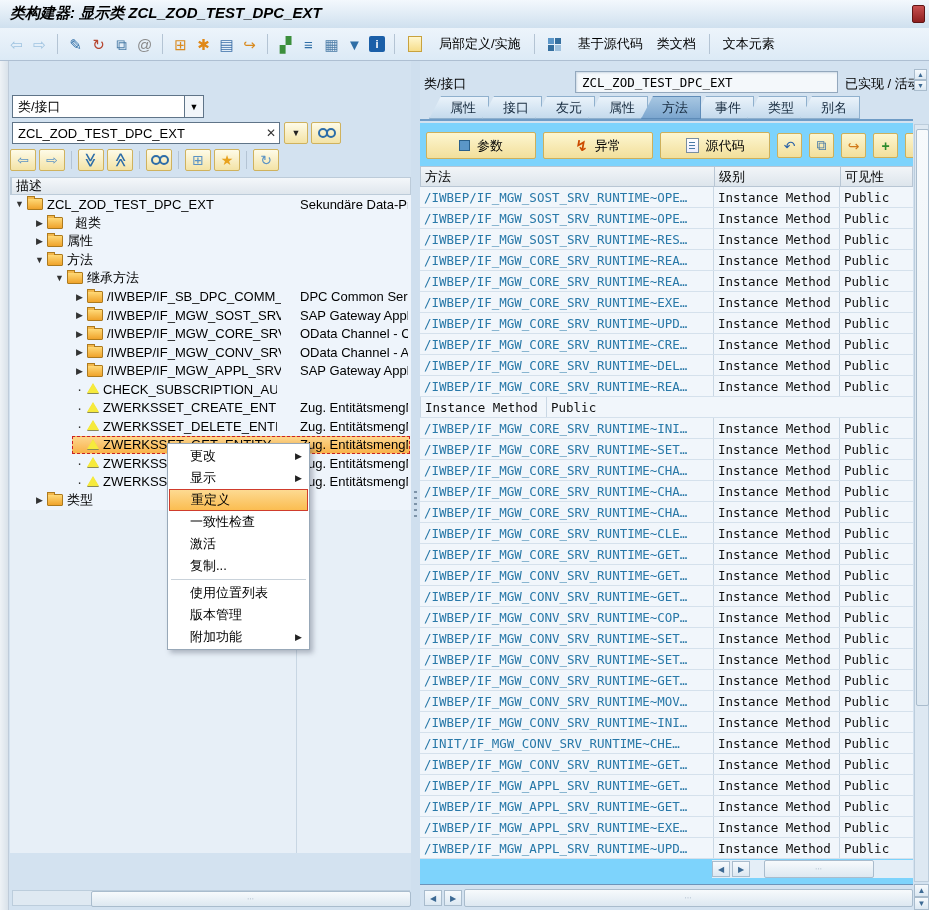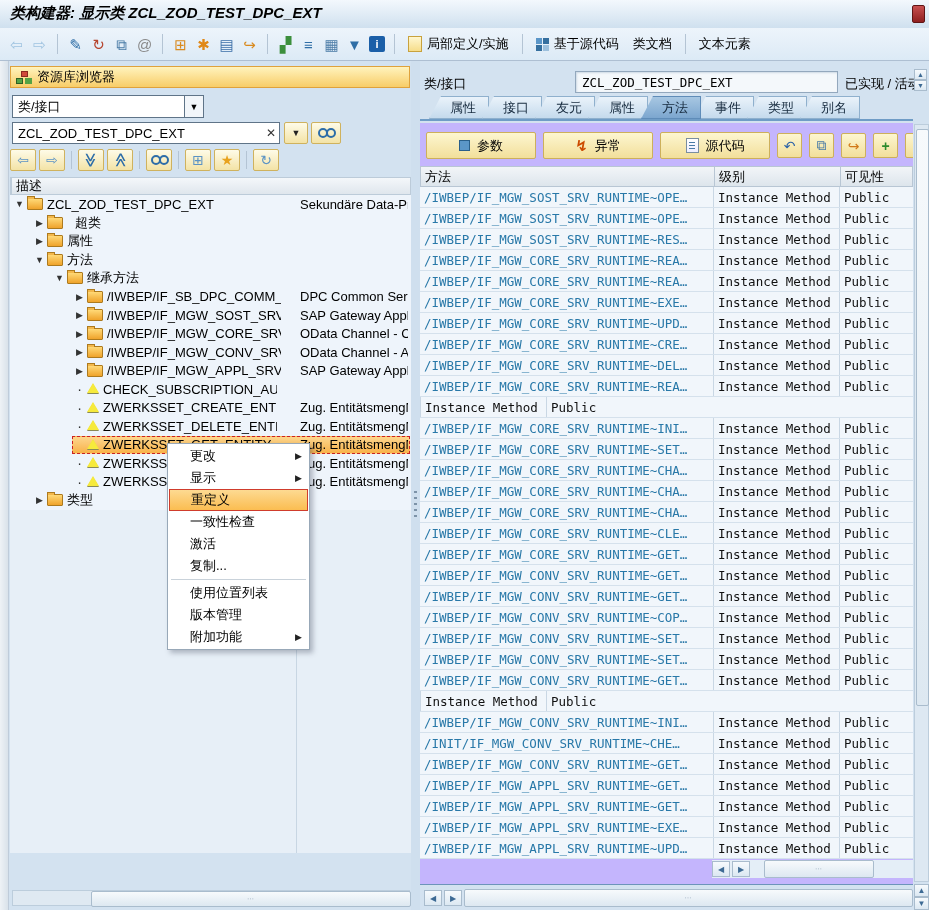--- a/index.html
+++ b/index.html
@@ -11,21 +11,21 @@
   .title{position:absolute;left:10px;top:4px;font-style:italic;font-weight:bold;font-size:15px;white-space:nowrap;}
   .sys-red{position:absolute;right:4px;top:5px;width:11px;height:16px;background:linear-gradient(#c85050,#8f1f1f);
            border:1px solid #5f1515;border-radius:2px;}
   
   .main-toolbar{position:absolute;left:0;top:28px;width:929px;height:33px;display:flex;align-items:center;
                 padding-left:6px;gap:2px;background:linear-gradient(#edf4fb,#dcEAf6);
                 border-bottom:1px solid #aebfd2;box-sizing:border-box;}
   .tb-ico{width:21px;height:21px;display:flex;align-items:center;justify-content:center;font-size:15px;line-height:1;}
   .tb-sq{font-size:11px;font-weight:bold;border-radius:2px;width:16px;height:16px;margin:0 2px;}
   .tb-sep{width:1px;height:20px;background:#b4c4d4;margin:0 5px;flex:none;}
-  .tb-label{display:flex;align-items:center;gap:5px;margin:0 6px;white-space:nowrap;cursor:default;}
+  .tb-label{display:flex;align-items:center;gap:17px;margin:0 6px;white-space:nowrap;cursor:default;}
   .doc-ico{width:12px;height:14px;background:linear-gradient(#fff7cf,#f6dd8a);border:1px solid #c8a23e;}
   .blk-ico{width:13px;height:13px;background:
            linear-gradient(#5b96c8,#5b96c8) 0 0/6px 6px no-repeat,
            linear-gradient(#9dc0dd,#9dc0dd) 7px 7px/6px 6px no-repeat,
            linear-gradient(#356f9f,#356f9f) 7px 0/6px 6px no-repeat,
            linear-gradient(#356f9f,#356f9f) 0 7px/6px 6px no-repeat;}
   
   .edge-strip{position:absolute;left:0;top:61px;width:8px;height:849px;background:linear-gradient(90deg,#eef2f6,#d9e2ea);border-right:1px solid #bfccda;}
   .repo-header{position:absolute;left:10px;top:66px;width:400px;height:22px;box-sizing:border-box;
                background:linear-gradient(#fff3bd,#f8cd68);border:1px solid #dfa23c;
@@ -91,21 +91,21 @@
   .class-status{position:absolute;left:845px;top:75px;white-space:nowrap;}
   .spinner{position:absolute;left:914px;top:69px;width:13px;}
   .spin-btn{width:13px;height:11px;font-size:7px;display:flex;align-items:center;justify-content:center;color:#3d6a94;
         background:linear-gradient(#f6fafd,#dce8f2);border:1px solid #a9bccd;box-sizing:border-box;}
   .tab-strip{position:absolute;left:420px;top:96px;width:493px;height:25px;display:flex;align-items:flex-end;
         padding-left:16px;box-sizing:border-box;border-bottom:2px solid #6f9cc6;}
   .tab{height:23px;padding:0 13px 0 21px;margin-left:-7px;display:flex;align-items:center;
        clip-path:polygon(12px 0,100% 0,100% 100%,0 100%);
        background:linear-gradient(#ecf4fb,#c3d9ec);box-shadow:inset 0 0 0 1px #8fb0cd;color:#15293d;white-space:nowrap;}
   .tab.active{background:linear-gradient(#a9c8e3,#7aa5ce);box-shadow:inset 0 0 0 1px #5f8cb8;z-index:2;}
-  .tab-panel{position:absolute;left:420px;top:123px;width:493px;height:761px;background:#c4b5fd;
+  .tab-panel{position:absolute;left:420px;top:123px;width:493px;height:761px;background:#7dd3fc;
         border-bottom:1px solid #6d94ba;overflow:hidden;}
   .method-toolbar{position:absolute;left:6px;top:9px;display:flex;align-items:center;gap:7px;width:560px;}
   .big-btn{height:27px;box-sizing:border-box;display:flex;align-items:center;justify-content:center;gap:7px;
         padding:0 14px;min-width:110px;background:linear-gradient(#fdf6d0,#f2df9b);border:1px solid #cdb05b;border-radius:2px;}
   .small-btn{width:25px;height:25px;box-sizing:border-box;display:flex;align-items:center;justify-content:center;
         background:linear-gradient(#fdf6d0,#f2df9b);border:1px solid #cdb05b;border-radius:2px;font-size:14px;flex:none;}
   .param-ico{width:9px;height:9px;background:#5b96c8;border:1px solid #2a5f8a;}
   .exc-ico{color:#cc4a00;font-size:15px;font-weight:bold;}
   .page-ico{width:11px;height:13px;background:linear-gradient(#fff,#eef);border:1px solid #7a8ea0;position:relative;}
   .page-ico::before{content:'';position:absolute;left:2px;top:3px;width:6px;height:7px;
@@ -179,24 +179,20 @@
         <span>类文档</span>
       </div>
       <div class="tb-sep"></div>
       <div class="tb-label">
         <span>文本元素</span>
       </div>
     </div>
 
   <div class="edge-strip"></div>
 
-  <div class="repo-header">
-    <span class="org-ico"></span>
-    <span>资源库浏览器</span>
-  </div>
 
   <div class="category-select">
     <span class="sel-text">类/接口</span>
     <span class="sel-arrow">▼</span>
   </div>
 
   <div class="object-input">
     <span class="inp-text">ZCL_ZOD_TEST_DPC_EXT</span>
     <span class="x-ico">✕</span>
   </div>
@@ -526,20 +522,21 @@
           <div class="gc1">/IWBEP/IF_MGW_CONV_SRV_RUNTIME~SET…</div>
           <div class="gc2">Instance Method</div>
           <div class="gc3">Public</div>
         </div>
         <div class="grid-row">
           <div class="gc1">/IWBEP/IF_MGW_CONV_SRV_RUNTIME~GET…</div>
           <div class="gc2">Instance Method</div>
           <div class="gc3">Public</div>
         </div>
         <div class="grid-row">
+          <div class="gc1">/IWBEP/IF_MGW_CONV_SRV_RUNTIME~MOV…</div>
           <div class="gc2">Instance Method</div>
           <div class="gc3">Public</div>
         </div>
         <div class="grid-row">
           <div class="gc1">/IWBEP/IF_MGW_CONV_SRV_RUNTIME~INI…</div>
           <div class="gc2">Instance Method</div>
           <div class="gc3">Public</div>
         </div>
         <div class="grid-row">
           <div class="gc1">/INIT/IF_MGW_CONV_SRV_RUNTIME~CHE…</div>

